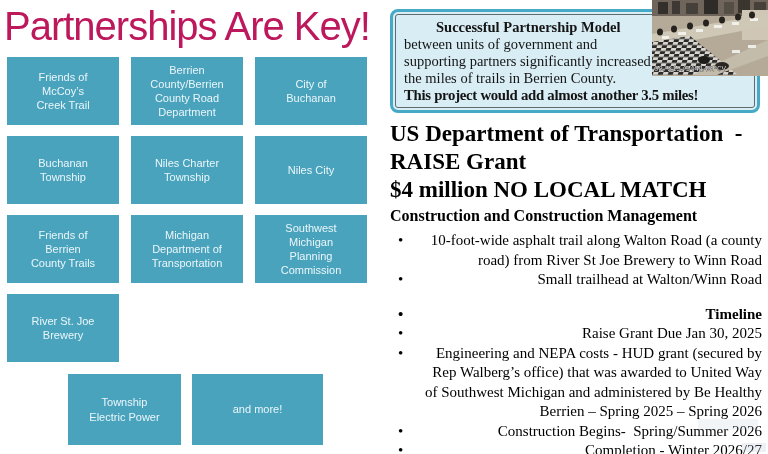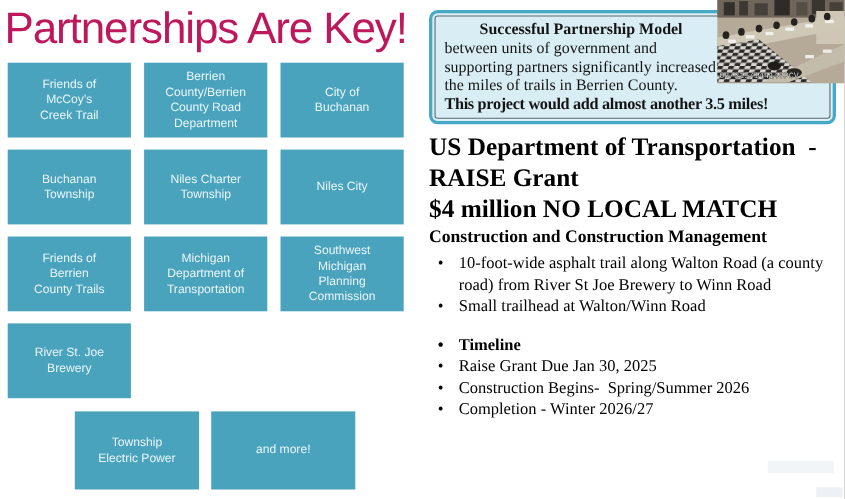--- a/index.html
+++ b/index.html
@@ -40,21 +40,21 @@
   .callout-footer{font-weight:bold;letter-spacing:-0.3px;margin-top:2px;font-size:14.8px;}
   
   .video-thumb{position:absolute;left:652px;top:0px;width:116px;height:76px;z-index:5;}
   .video-thumb svg{display:block;}
   
   .main{position:absolute;left:390px;top:120px;width:372px;color:#000;
         font-family:"Liberation Serif",serif;}
   .h-line{font-size:23px;font-weight:bold;line-height:28px;}
   .subheading{font-size:16px;font-weight:bold;line-height:20px;margin-top:2px;}
   ul.bullets{margin:5px 0 0 0;padding:0;list-style:none;}
-  ul.bullets li{position:relative;padding-left:27px;font-size:15px;line-height:19.5px;}
+  ul.bullets li{position:relative;padding-left:27px;font-size:15px;line-height:19.5px;text-align:right;}
   ul.bullets li::before{content:"\2022";position:absolute;left:8px;}
   ul.timeline{margin-top:15px;}
   li.bold{font-weight:bold;}
   
   .artifact{position:absolute;background:#b9c6d6;}
   .artifact-1{left:698px;top:419px;width:60px;height:11px;opacity:.18;}
   .artifact-2{left:742px;top:443px;width:24px;height:9px;opacity:.25;}
 </style>
 </head>
 <body>
@@ -140,20 +140,21 @@
     <div class="subheading">Construction and Construction Management</div>
 
     <ul class="bullets">
       <li>10-foot-wide asphalt trail along Walton Road (a county road) from River St Joe Brewery to Winn Road</li>
       <li>Small trailhead at Walton/Winn Road</li>
     </ul>
 
     <ul class="bullets timeline">
       <li class="bold">Timeline</li>
       <li>Raise Grant Due Jan 30, 2025</li>
+      <li>Engineering and NEPA costs - HUD grant (secured by Rep Walberg’s office) that was awarded to United Way of Southwest Michigan and administered by Be Healthy Berrien – Spring 2025 – Spring 2026</li>
       <li>Construction Begins-&nbsp; Spring/Summer 2026</li>
       <li>Completion - Winter 2026/27</li>
     </ul>
   </div>
 
   <div class="artifact artifact-1"></div>
   <div class="artifact artifact-2"></div>
 
 </div>
 

